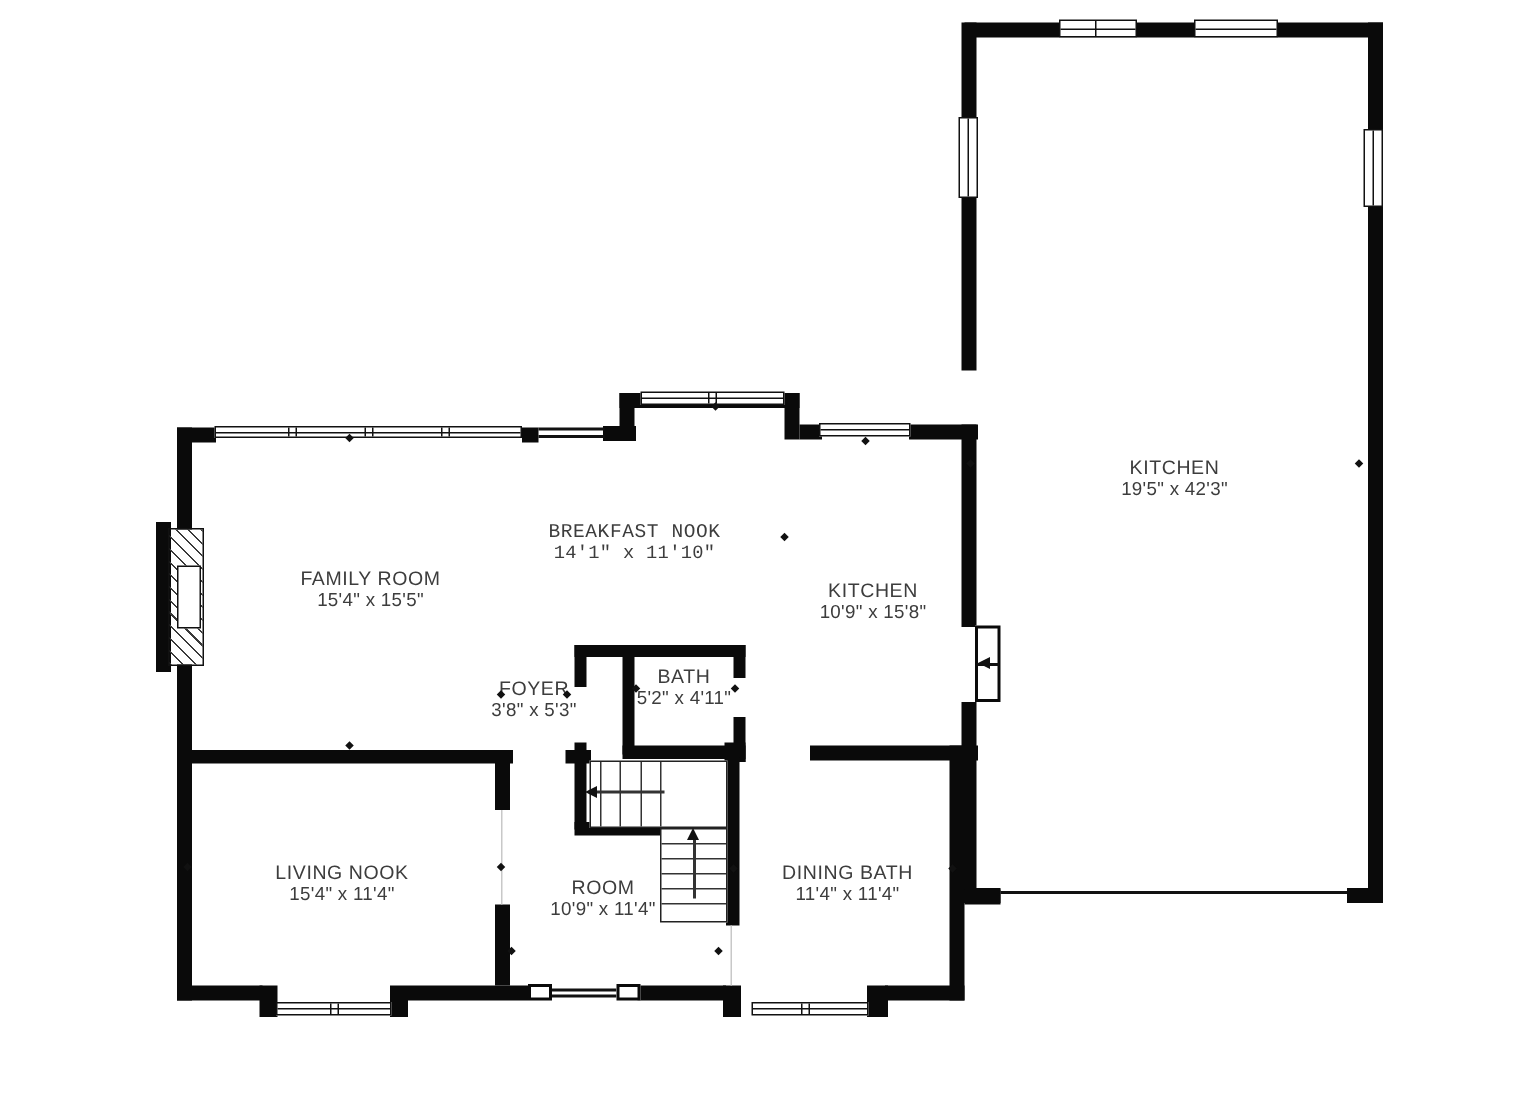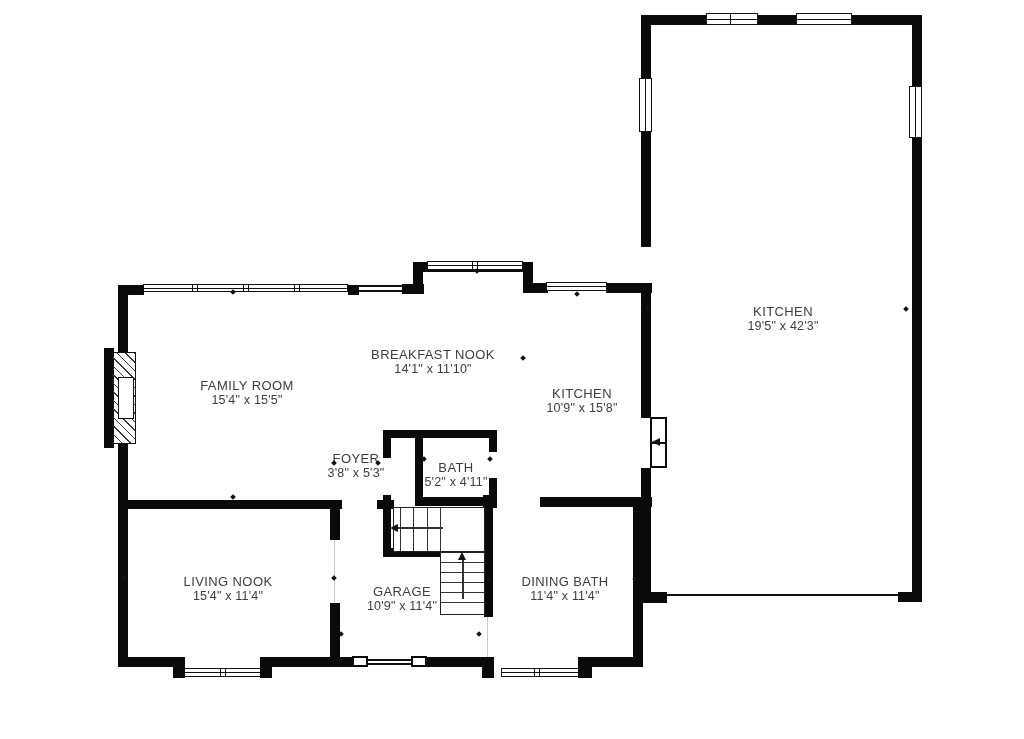--- a/index.html
+++ b/index.html
@@ -26,42 +26,42 @@
   .room-dims{font-size:12.5px;line-height:15px;letter-spacing:.2px;}
 </style>
 </head>
 <body>
 
 <div id="plan">
   <div class="room-label" style="left: 247px; top: 393px;">
     <div class="room-name">FAMILY ROOM</div>
     <div class="room-dims">15'4" x 15'5"</div>
   </div>
-  <div class="room-label" style="left: 433px; top: 362px;">
+  <div class="room-label" style="left: 423px; top: 362px; font-family: Liberation Mono, monospace;">
     <div class="room-name">BREAKFAST NOOK</div>
     <div class="room-dims">14'1" x 11'10"</div>
   </div>
   <div class="room-label" style="left: 582px; top: 401px;">
     <div class="room-name">KITCHEN</div>
     <div class="room-dims">10'9" x 15'8"</div>
   </div>
   <div class="room-label" style="left: 356px; top: 466px;">
     <div class="room-name">FOYER</div>
     <div class="room-dims">3'8" x 5'3"</div>
   </div>
-  <div class="room-label" style="left: 456px; top: 458px; margin-top: 17px;">
+  <div class="room-label" style="left: 456px; top: 458px;">
     <div class="room-name">BATH</div>
     <div class="room-dims">5'2" x 4'11"</div>
   </div>
   <div class="room-label" style="left: 228px; top: 589px;">
     <div class="room-name">LIVING NOOK</div>
     <div class="room-dims">15'4" x 11'4"</div>
   </div>
   <div class="room-label" style="left: 402px; top: 599px;">
-    <div class="room-name">GARAGE</div>
+    <div class="room-name">ROOM</div>
     <div class="room-dims">10'9" x 11'4"</div>
   </div>
   <div class="room-label" style="left: 565px; top: 589px;">
     <div class="room-name">DINING BATH</div>
     <div class="room-dims">11'4" x 11'4"</div>
   </div>
   <div class="room-label" style="left: 783px; top: 319px;">
     <div class="room-name">KITCHEN</div>
     <div class="room-dims">19'5" x 42'3"</div>
   </div>

